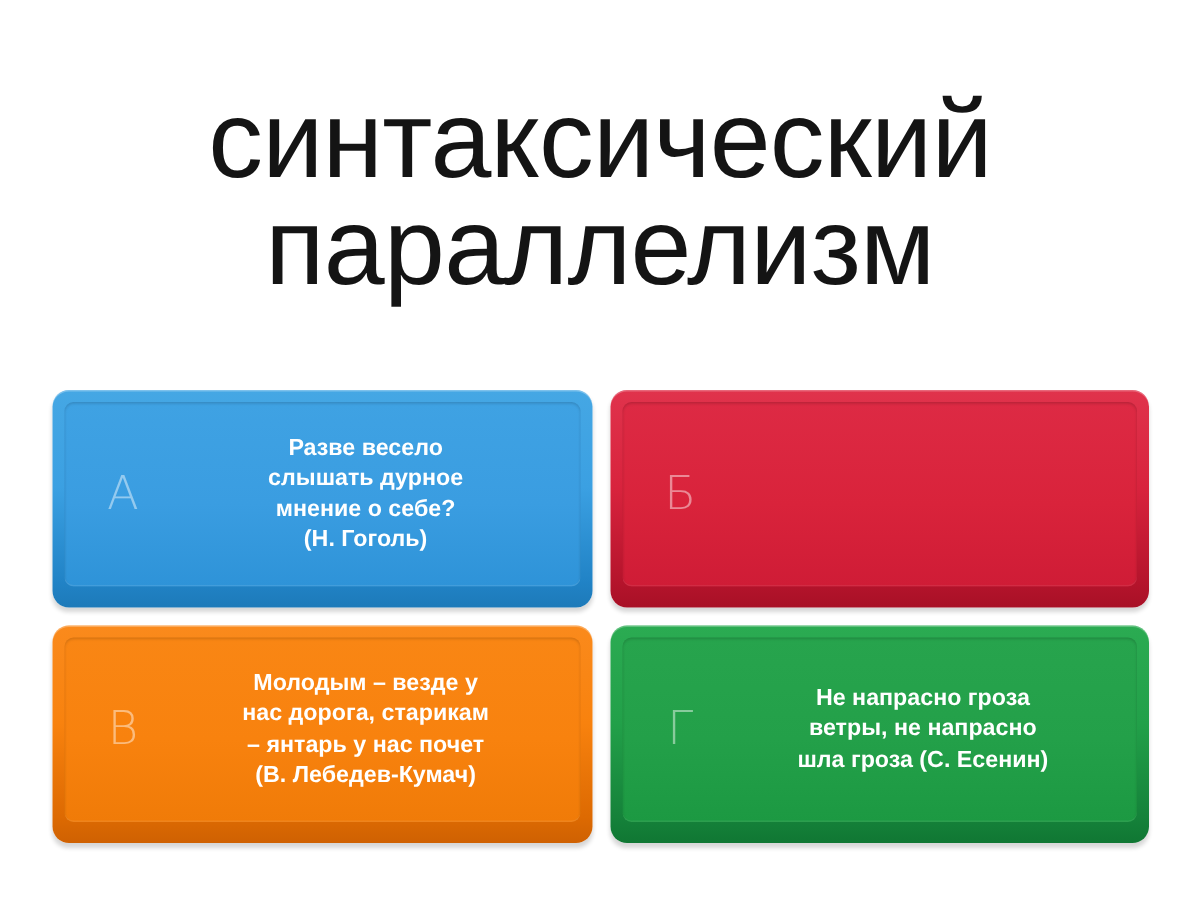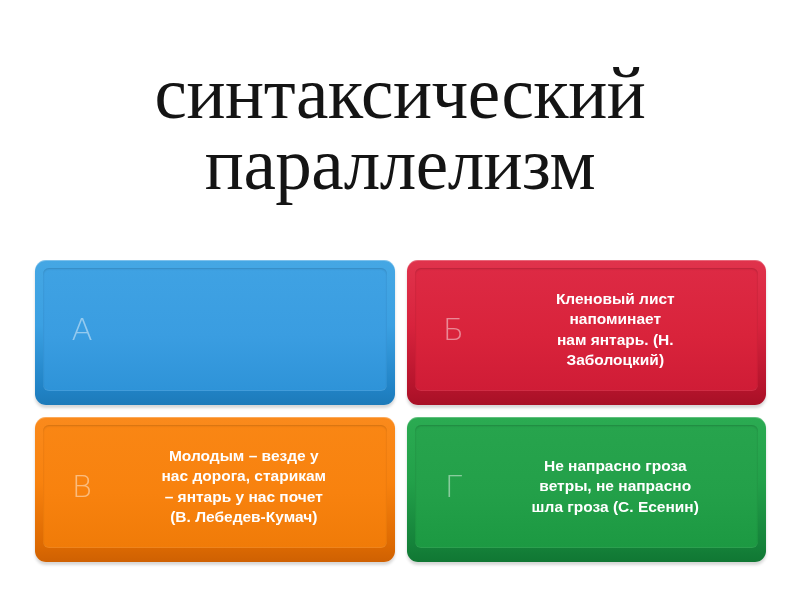--- a/index.html
+++ b/index.html
@@ -26,21 +26,21 @@
   
   .title-area {
     height: 260px;
     display: flex;
     align-items: center;
     justify-content: center;
     padding: 0 8px 0 8px;
     box-sizing: border-box;
   }
   .quiz-title {
-    font-family: Liberation Serif, serif;
+    font-family: Liberation Sans, sans-serif;
     font-weight: 300;
     font-size: 73px;
     line-height: 0.97;
     color: #141414;
     text-align: center;
     letter-spacing: -0.5px;
     white-space: pre-line;
     margin: 0;
     -webkit-font-smoothing: antialiased;
   }
@@ -172,30 +172,30 @@
   <div class="title-area">
     <h1 class="quiz-title">синтаксический
 параллелизм</h1>
   </div>
 
   <div class="answers-grid">
 
     <div class="answer-card card-a">
       <div class="card-inner">
         <div class="card-letter">А</div>
+        <div class="card-text">Разве весело
+слышать дурное
+мнение о себе?
+(Н. Гоголь)</div>
       </div>
     </div>
 
     <div class="answer-card card-b">
       <div class="card-inner">
         <div class="card-letter">Б</div>
-        <div class="card-text">Кленовый лист
-напоминает
-нам янтарь. (Н.
-Заболоцкий)</div>
       </div>
     </div>
 
     <div class="answer-card card-v">
       <div class="card-inner">
         <div class="card-letter">В</div>
         <div class="card-text">Молодым – везде у
 нас дорога, старикам
 – янтарь у нас почет
 (В. Лебедев-Кумач)</div>

